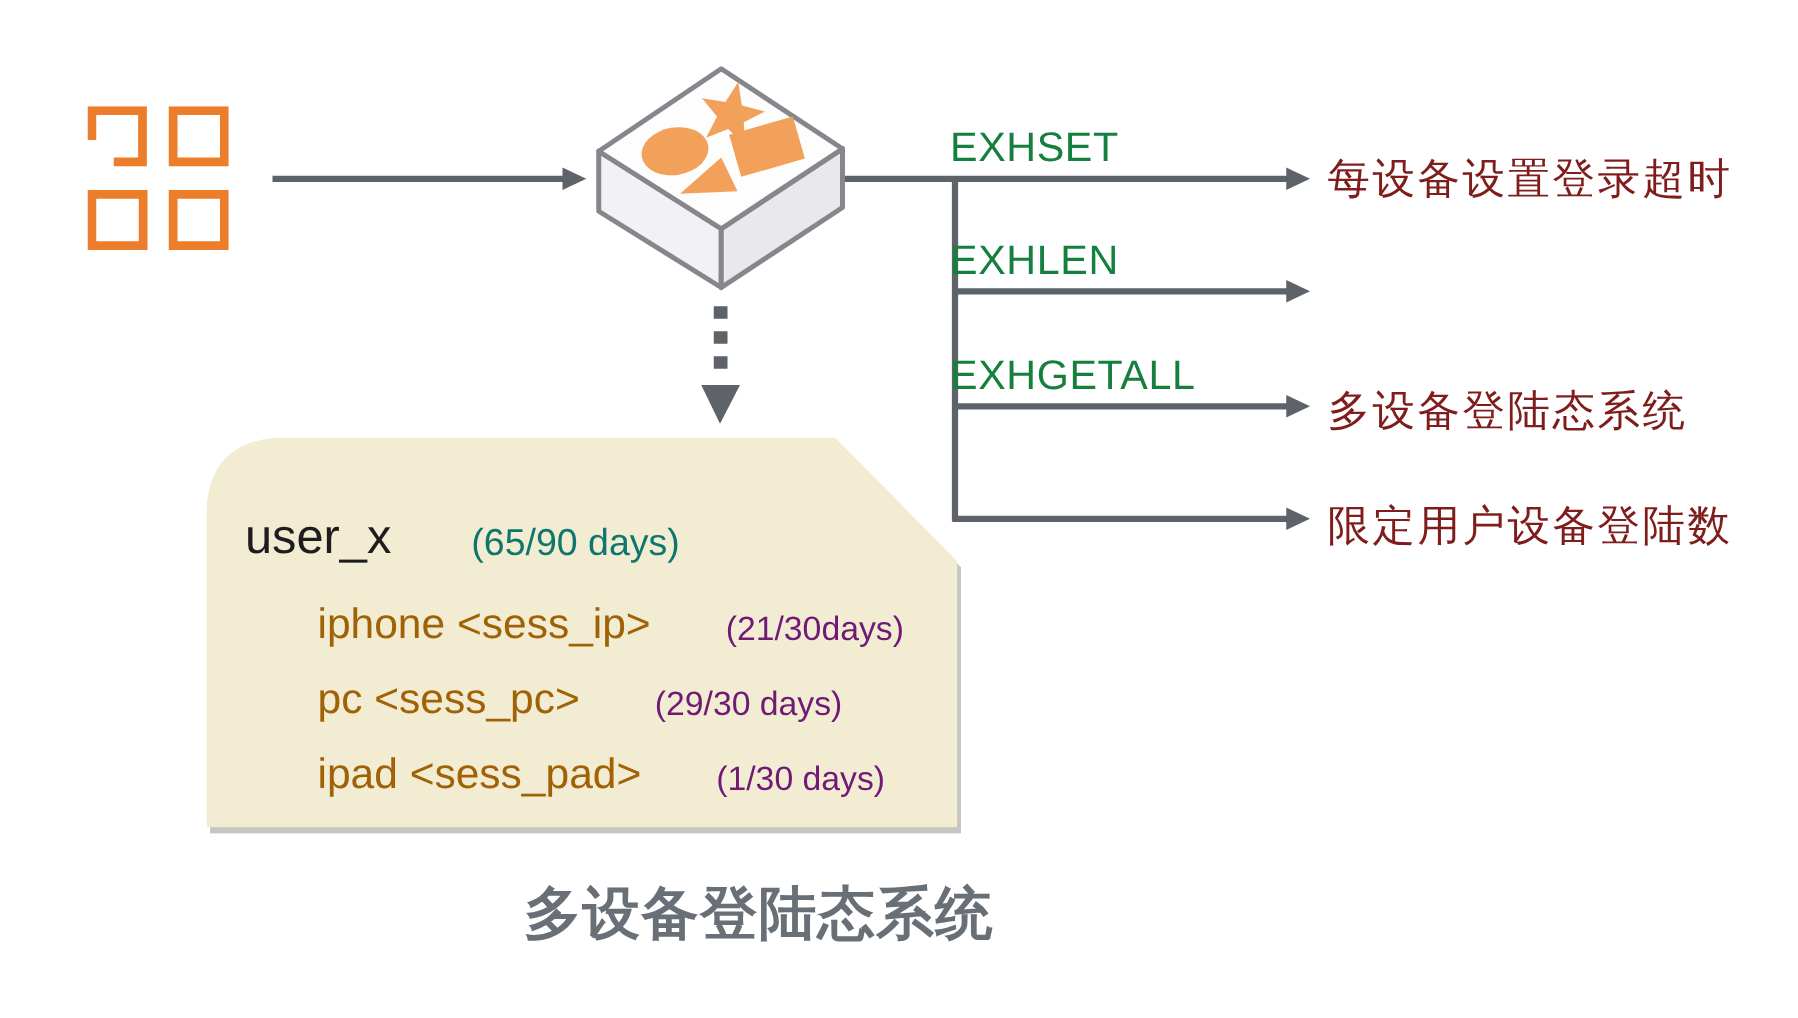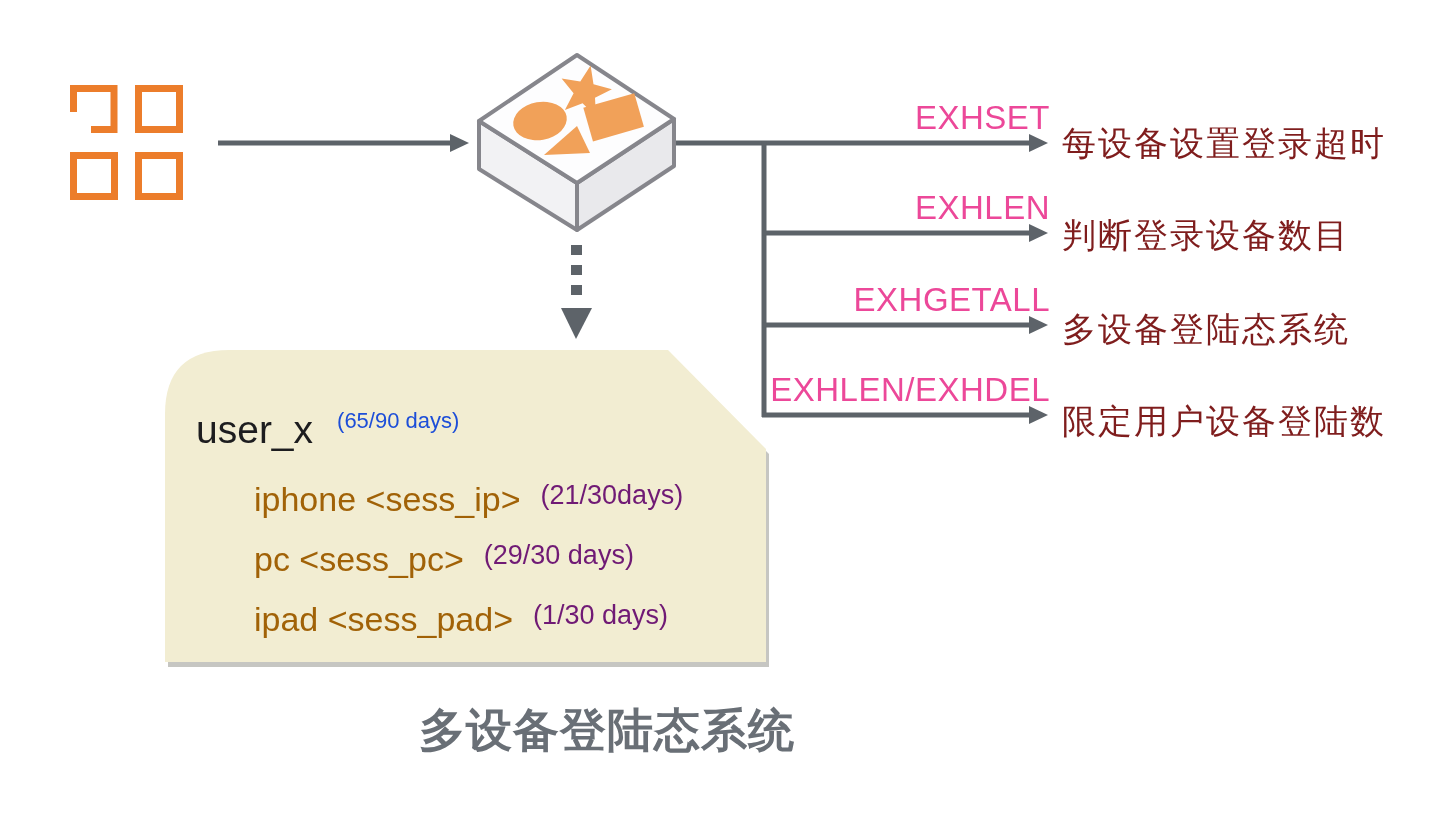--- a/index.html
+++ b/index.html
@@ -6,43 +6,43 @@
   .canvas{
     position:relative;width:1438px;height:814px;background:#ffffff;
     font-family:"Liberation Sans", sans-serif;overflow:hidden;
   }
   .abs{position:absolute;}
   svg{display:block;}
 
   
   .cmd{
     position:absolute;left:760px;width:290px;height:40px;line-height:40px;
-    text-align:right;font-size:33px;color:#ec4899;letter-spacing:.5px;
+    text-align:left;font-size:33px;color:#15803d;letter-spacing:.5px;
     white-space:nowrap;
   }
   
   .desc{
     position:absolute;left:1062px;height:48px;line-height:48px;
     font-size:34px;font-weight:normal;color:#7f1d1d;letter-spacing:2px;
     white-space:nowrap;
   }
   
   .note{
     position:absolute;left:165px;top:350px;width:601px;height:312px;
     background:#f2edd2;
     clip-path:path("M 0 312 L 0 64 Q 0 0 64 0 L 503 0 L 601 99 L 601 312 Z");
   }
   .note-shadow{
     position:absolute;left:168px;top:355px;width:601px;height:312px;
     background:#a8a8a2;opacity:.65;
     clip-path:path("M 0 312 L 0 64 Q 0 0 64 0 L 503 0 L 601 99 L 601 312 Z");
   }
-  .note-line{position:absolute;display:flex;align-items:flex-start;white-space:nowrap;}
+  .note-line{position:absolute;display:flex;align-items:flex-end;white-space:nowrap;gap:40px;}
   .note-key{font-size:39px;color:#1d1d1f;}
-  .note-key-ttl{font-size:22px;color:#1d4ed8;margin-left:24px;}
+  .note-key-ttl{font-size:30px;color:#0f766e;margin-left:24px;}
   .note-field{font-size:34px;color:#a16207;}
   .note-ttl{font-size:27px;color:#701a75;margin-left:20px;}
 
   .title{
     position:absolute;left:419px;top:702px;width:514px;height:56px;
     line-height:56px;text-align:left;font-size:46px;font-weight:bold;
     color:#696f76;letter-spacing:1px;white-space:nowrap;
   }
 </style>
 </head>
@@ -102,24 +102,22 @@
       <ellipse cx="80" cy="81" rx="27" ry="19" transform="rotate(-10 80 81)"></ellipse>
       <polygon points="130.6,25.6 133.5,44.3 151.9,49.2 135,57.8 136,76.7 122.6,63.2 104.9,70.1 113.6,53.2 101.6,38.5 120.3,41.5"></polygon>
       <rect x="127" y="60" width="53" height="35" transform="rotate(-16 153 77)"></rect>
       <polygon points="84,115 130,113 117,86"></polygon>
     </g>
   </svg>
 
   <div class="cmd" style="top:98px">EXHSET</div>
   <div class="cmd" style="top:188px">EXHLEN</div>
   <div class="cmd" style="top:280px">EXHGETALL</div>
-  <div class="cmd" style="top:370px">EXHLEN/EXHDEL</div>
 
   <div class="desc" style="top:119px">每设备设置登录超时</div>
-  <div class="desc" style="top:211px">判断登录设备数目</div>
   <div class="desc" style="top:305px">多设备登陆态系统</div>
   <div class="desc" style="top:397px">限定用户设备登陆数</div>
 
   <div class="note-shadow"></div>
   <div class="note">
     <div class="note-line" style="left:31px;top:58px">
       <span class="note-key">user_x</span>
       <span class="note-key-ttl">(65/90 days)</span>
     </div>
     <div class="note-line" style="left:89px;top:130px">

